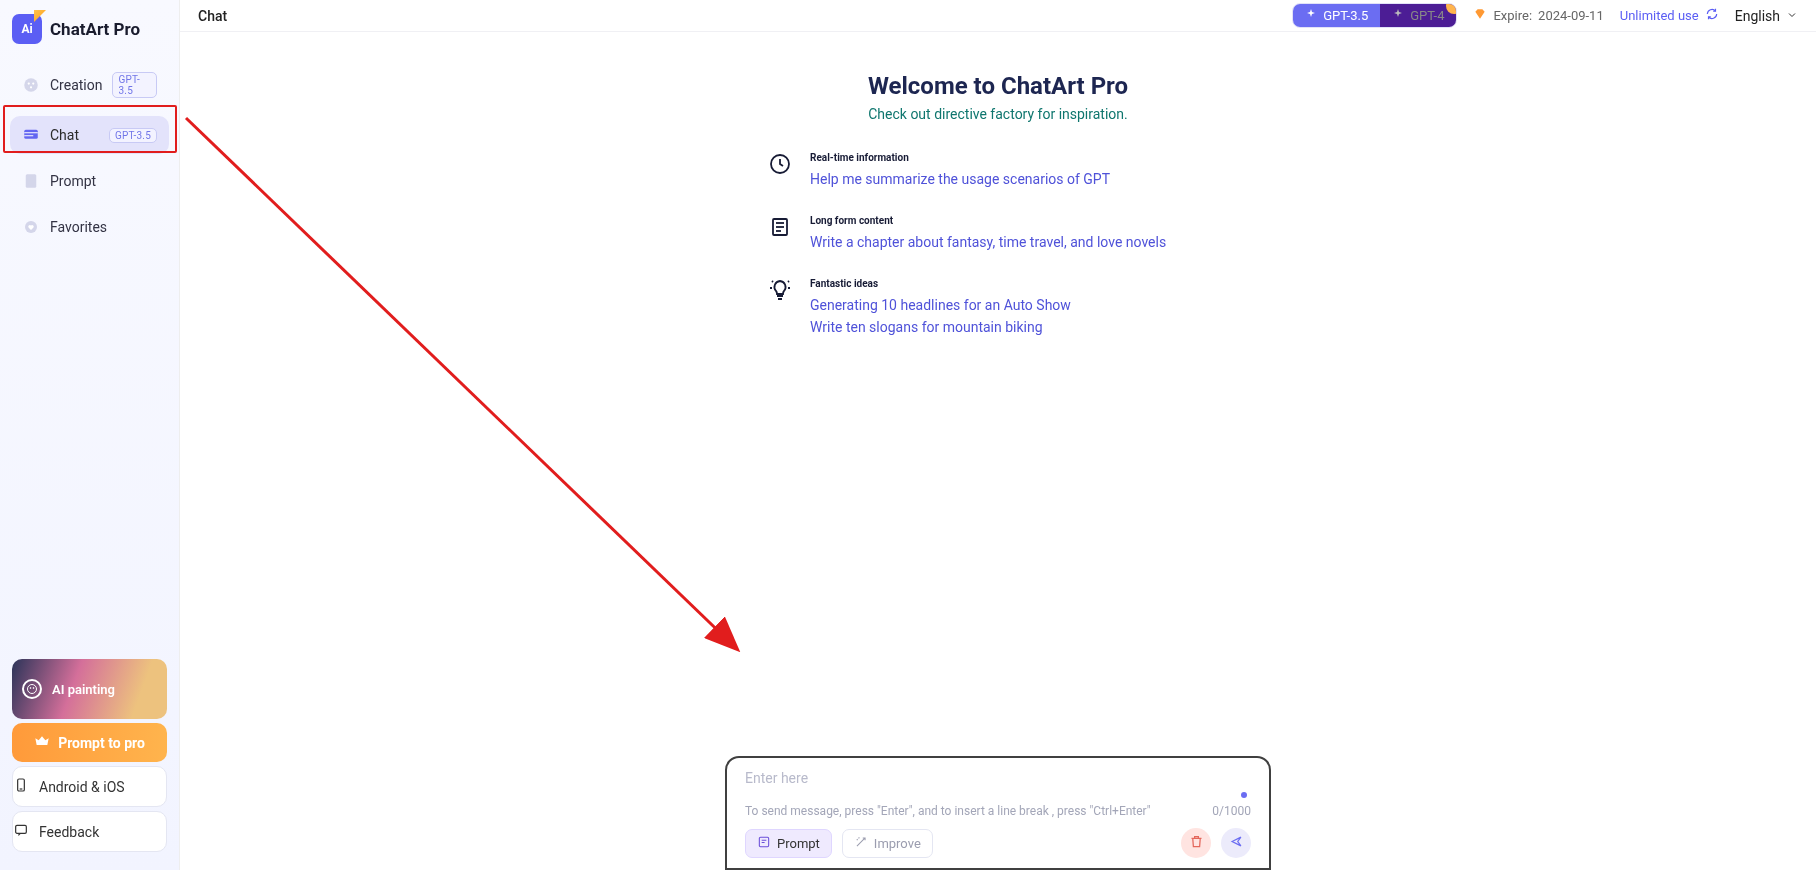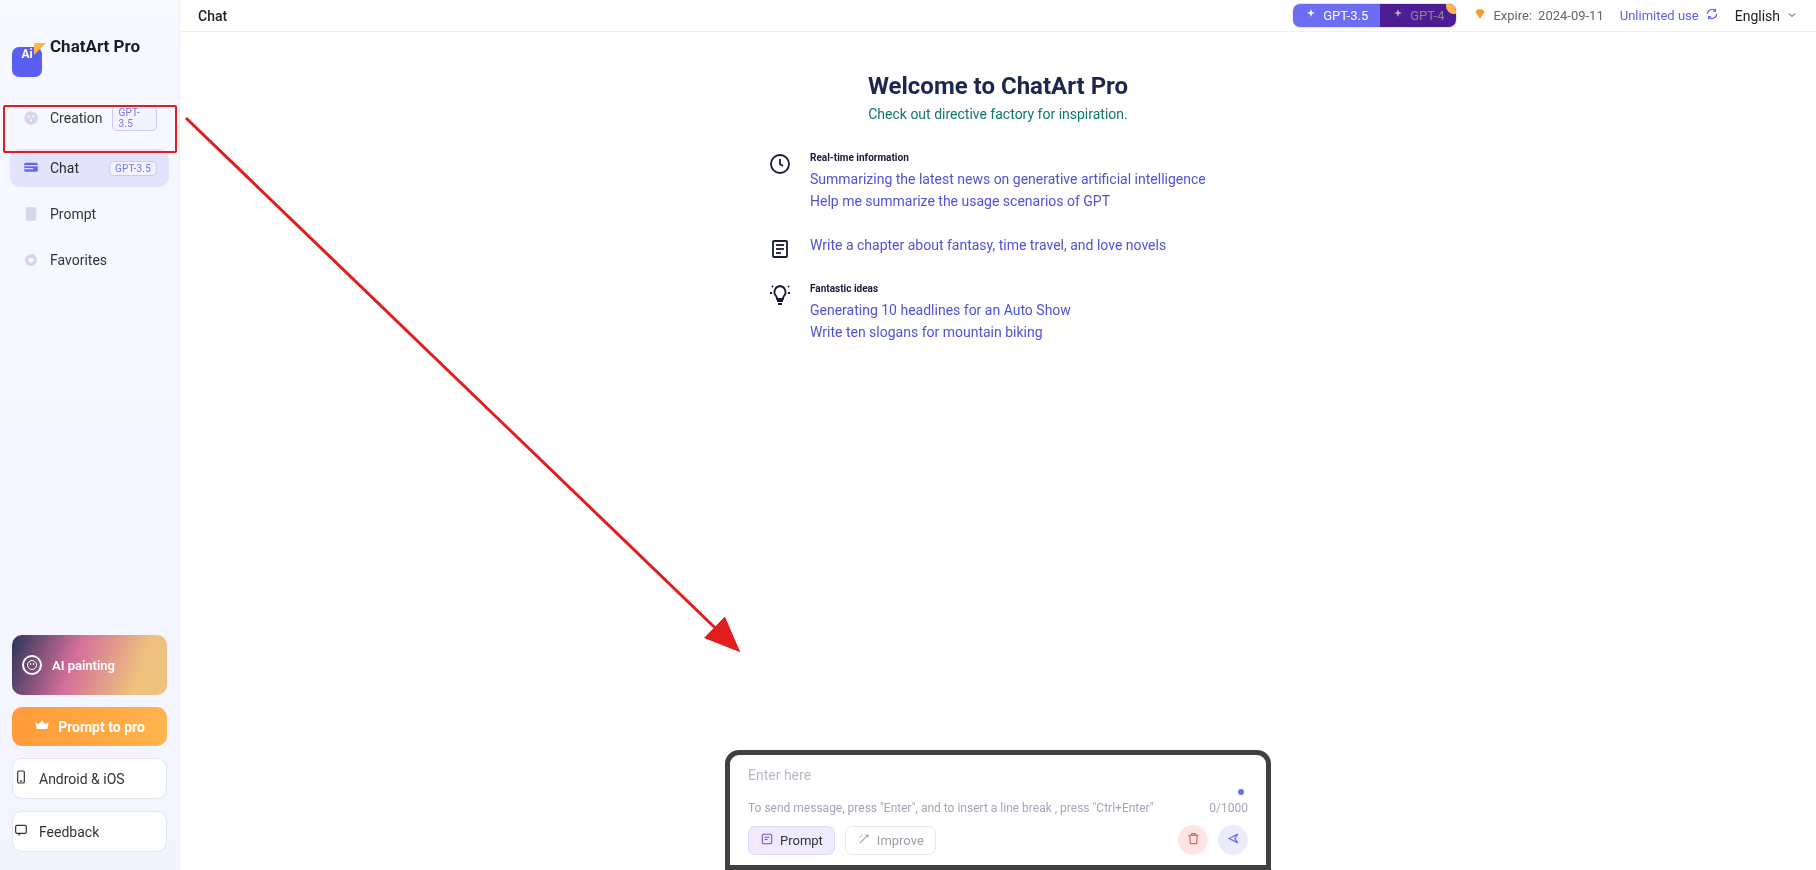--- a/index.html
+++ b/index.html
@@ -1,32 +1,32 @@
 <!DOCTYPE html>
 <html><head>
 <meta charset="utf-8">
 <style>
 * { margin: 0; padding: 0; box-sizing: border-box; font-family: -apple-system, BlinkMacSystemFont, "Segoe UI", Roboto, Helvetica, Arial, sans-serif; }
 body { display: flex; height: 870px; width: 1816px; background: #fff; overflow: hidden; }
 
 .sidebar { width: 180px; background: linear-gradient(180deg,#f8f9ff 0%,#f2f4ff 100%); display: flex; flex-direction: column; padding: 10px 0; border-right: 1px solid #eee; }
 .logo-row { display: flex; align-items: center; gap: 8px; padding: 4px 12px 18px 12px; }
-.logo-box { width: 30px; height: 30px; background: #5b5ef4; border-radius: 7px; display: flex; align-items: flex-start; justify-content: center; color: #fff; font-size: 12px; font-weight: 700; position: relative; margin-top: 33px; }
+.logo-box { width: 30px; height: 30px; background: #5b5ef4; border-radius: 7px; display: flex; align-items: center; justify-content: center; color: #fff; font-size: 12px; font-weight: 700; position: relative; }
 .logo-box::after { content:""; position:absolute; top:-4px; right:-4px; width:12px; height:12px; background: linear-gradient(135deg,#ffc24d,#ff9f1a); clip-path: polygon(0 0,100% 0,0 100%); }
 .app-name { font-weight: 700; font-size: 17px; color: #1a1c2e; }
 
 .nav { display:flex; flex-direction:column; gap:8px; padding: 0 10px; }
 .nav-item { display:flex; align-items:center; gap:10px; padding:10px 12px; border-radius:10px; color:#334; font-size:14px; cursor:pointer; }
 .nav-item .icon { width:18px; height:18px; display:flex; align-items:center; justify-content:center; color:#b1b4d6; }
 .nav-item.active { background:#e3e3fb; color:#2b2b2b; }
 .nav-item.active .icon { color:#6366f1; }
 .pill { margin-left:auto; font-size:10px; color:#7176e8; border:1px solid #c8caf5; border-radius:5px; padding:1px 5px; letter-spacing:0.2px; background:#f3f3ff; }
 .highlight-box { position:absolute; top:105px; left:3px; width:174px; height:48px; border:2px solid #e11d1d; border-radius:2px; pointer-events:none; }
 
-.sidebar-bottom { margin-top:auto; padding:0 12px 8px 12px; display:flex; flex-direction:column; gap:12px; }
+.sidebar-bottom { margin-top:auto; padding:0 12px 8px 12px; display:flex; flex-direction:column; gap:4px; }
 .ai-paint { height:60px; border-radius:10px; background: linear-gradient(110deg,#2b3459 0%,#d46f9a 40%,#edc27e 80%); display:flex; align-items:center; padding:0 10px; color:#fff; font-weight:600; font-size:13px; gap:10px; position:relative; overflow:hidden; }
 .ai-paint .paint-icon { width:20px; height:20px; border-radius:50%; border:2px solid #fff; display:flex; align-items:center; justify-content:center; }
 .upgrade-btn { background: linear-gradient(90deg,#ff9a3a 0%,#ffb44d 100%); color:#fff; font-weight:700; font-size:14px; padding:10px; border-radius:10px; display:flex; align-items:center; justify-content:center; gap:8px; }
 .side-btn { border:1px solid #e4e6f2; border-radius:10px; padding:10px 0; font-size:14px; color:#333; display:flex; align-items:center; gap:10px; background:#fff; }
 
 .main { flex:1; display:flex; flex-direction:column; position:relative; }
 .header { height:32px; display:flex; align-items:center; padding:0 18px; border-bottom:1px solid #f0f0f4; }
 .header-title { font-size:14px; color:#222; font-weight:500; }
 .header-right { margin-left:auto; display:flex; align-items:center; gap:16px; }
 .model-switch { display:flex; border-radius:8px; overflow:hidden; border:1px solid #e2e2f8; position:relative; }
@@ -43,21 +43,21 @@
 .welcome-title { font-size:24px; font-weight:700; color:#1d2651; }
 .welcome-sub { font-size:14px; color:#0f766e; margin-top:6px; }
 
 .sections { margin-top:30px; width:460px; }
 .section { display:flex; gap:18px; margin-bottom:22px; }
 .section-icon { width:24px; height:24px; color:#1d2651; flex-shrink:0; margin-top:0; }
 .section-body { flex:1; }
 .section-title { font-size:10px; font-weight:700; color:#171b35; margin-bottom:8px; }
 .suggestion-link { display:block; font-size:14px; color:#4f52d9; margin-bottom:6px; cursor:pointer; }
 
-.input-panel { position:absolute; left:50%; transform:translateX(-50%); bottom:0; width:546px; border:5px solid #404040; border-radius:14px 14px 0 0; background:#fff; padding:12px 18px 10px 18px; }
+.input-panel { position:absolute; left:50%; transform:translateX(-50%); bottom:0; width:546px; border:2px solid #404040; border-radius:14px 14px 0 0; background:#fff; padding:12px 18px 10px 18px; }
 .input-panel textarea { width:100%; border:none; resize:none; outline:none; font-size:14px; color:#333; height:26px; }
 .input-panel textarea::placeholder { color:#b8bacb; }
 .input-hint-row { display:flex; align-items:center; justify-content:space-between; margin-top:4px; }
 .input-hint { font-size:12px; color:#a3a6b8; }
 .counter { font-size:12px; color:#a3a6b8; }
 .typing-dot { position:absolute; right:22px; top:34px; width:6px; height:6px; border-radius:50%; background:#6b6df2; }
 .input-actions { display:flex; align-items:center; gap:10px; margin-top:10px; }
 .chip { display:flex; align-items:center; gap:6px; font-size:13px; padding:5px 11px; border-radius:7px; border:1px solid #e4e6f2; color:#555; cursor:pointer; }
 .chip.prompt { background:#efeafe; border-color:#dfd6ff; color:#333; }
 .chip.improve { color:#9b9daf; }
@@ -223,35 +223,35 @@
 
       <div class="section">
         <div class="section-icon">
           <svg width="24" height="24" viewBox="0 0 24 24" fill="none" stroke="#171b35" stroke-width="1.8">
               <circle cx="12" cy="12" r="9"></circle>
               <path d="M12 7v5l3 2"></path>
             </svg>
         </div>
         <div class="section-body">
           <div class="section-title">Real-time information</div>
-          <a class="suggestion-link">Summarizing the latest news on generative artificial intelligence</a>
           <a class="suggestion-link">Help me summarize the usage scenarios of GPT</a>
         </div>
       </div>
 
       <div class="section">
         <div class="section-icon">
           <svg width="24" height="24" viewBox="0 0 24 24" fill="none" stroke="#171b35" stroke-width="1.8">
               <rect x="5" y="4" width="14" height="16" rx="1"></rect>
               <line x1="8" y1="8" x2="16" y2="8"></line>
               <line x1="8" y1="12" x2="16" y2="12"></line>
               <line x1="8" y1="16" x2="13" y2="16"></line>
             </svg>
         </div>
         <div class="section-body">
+          <div class="section-title">Long form content</div>
           <a class="suggestion-link">Write a chapter about fantasy, time travel, and love novels</a>
         </div>
       </div>
 
       <div class="section">
         <div class="section-icon">
           <svg width="24" height="24" viewBox="0 0 24 24" fill="none" stroke="#171b35" stroke-width="1.8">
               <path d="M9 18h6M10 21h4"></path>
               <path d="M12 3a6 6 0 00-4 10c1 1 1 2 1 3h6c0-1 0-2 1-3a6 6 0 00-4-10z"></path>
               <path d="M4 10h-2M22 10h-2M5 4l-1-1M20 4l1-1"></path>

